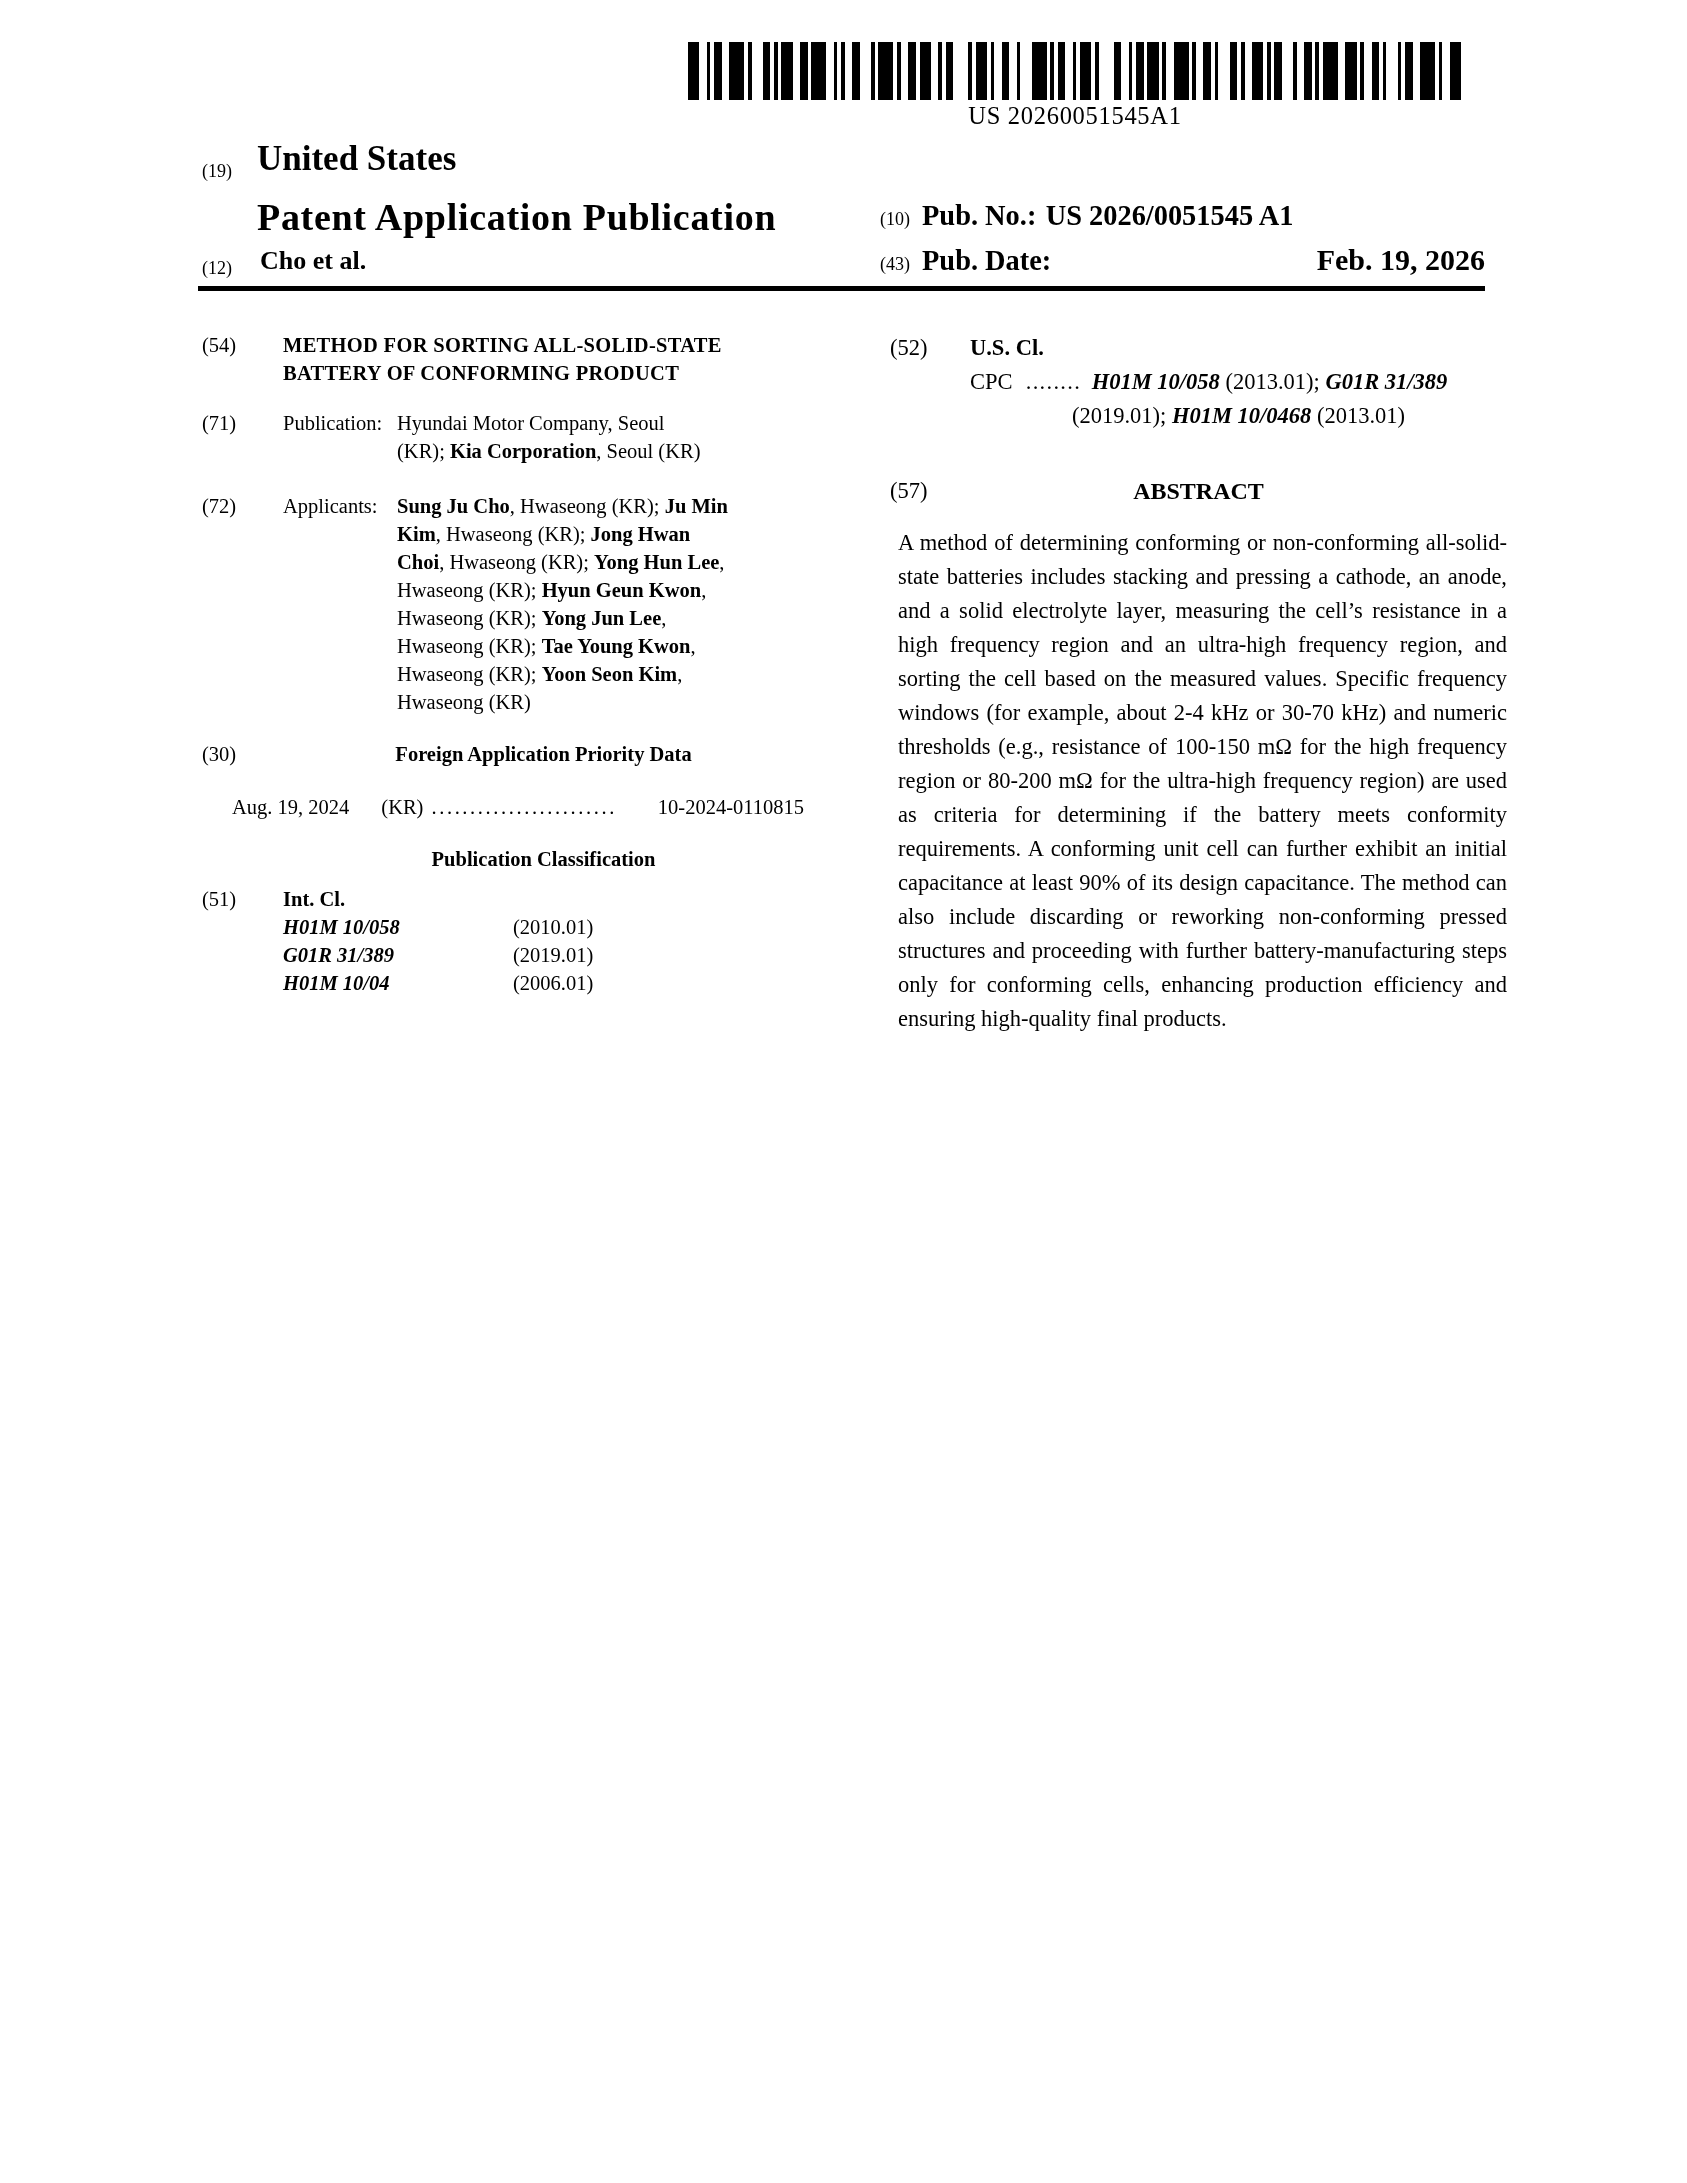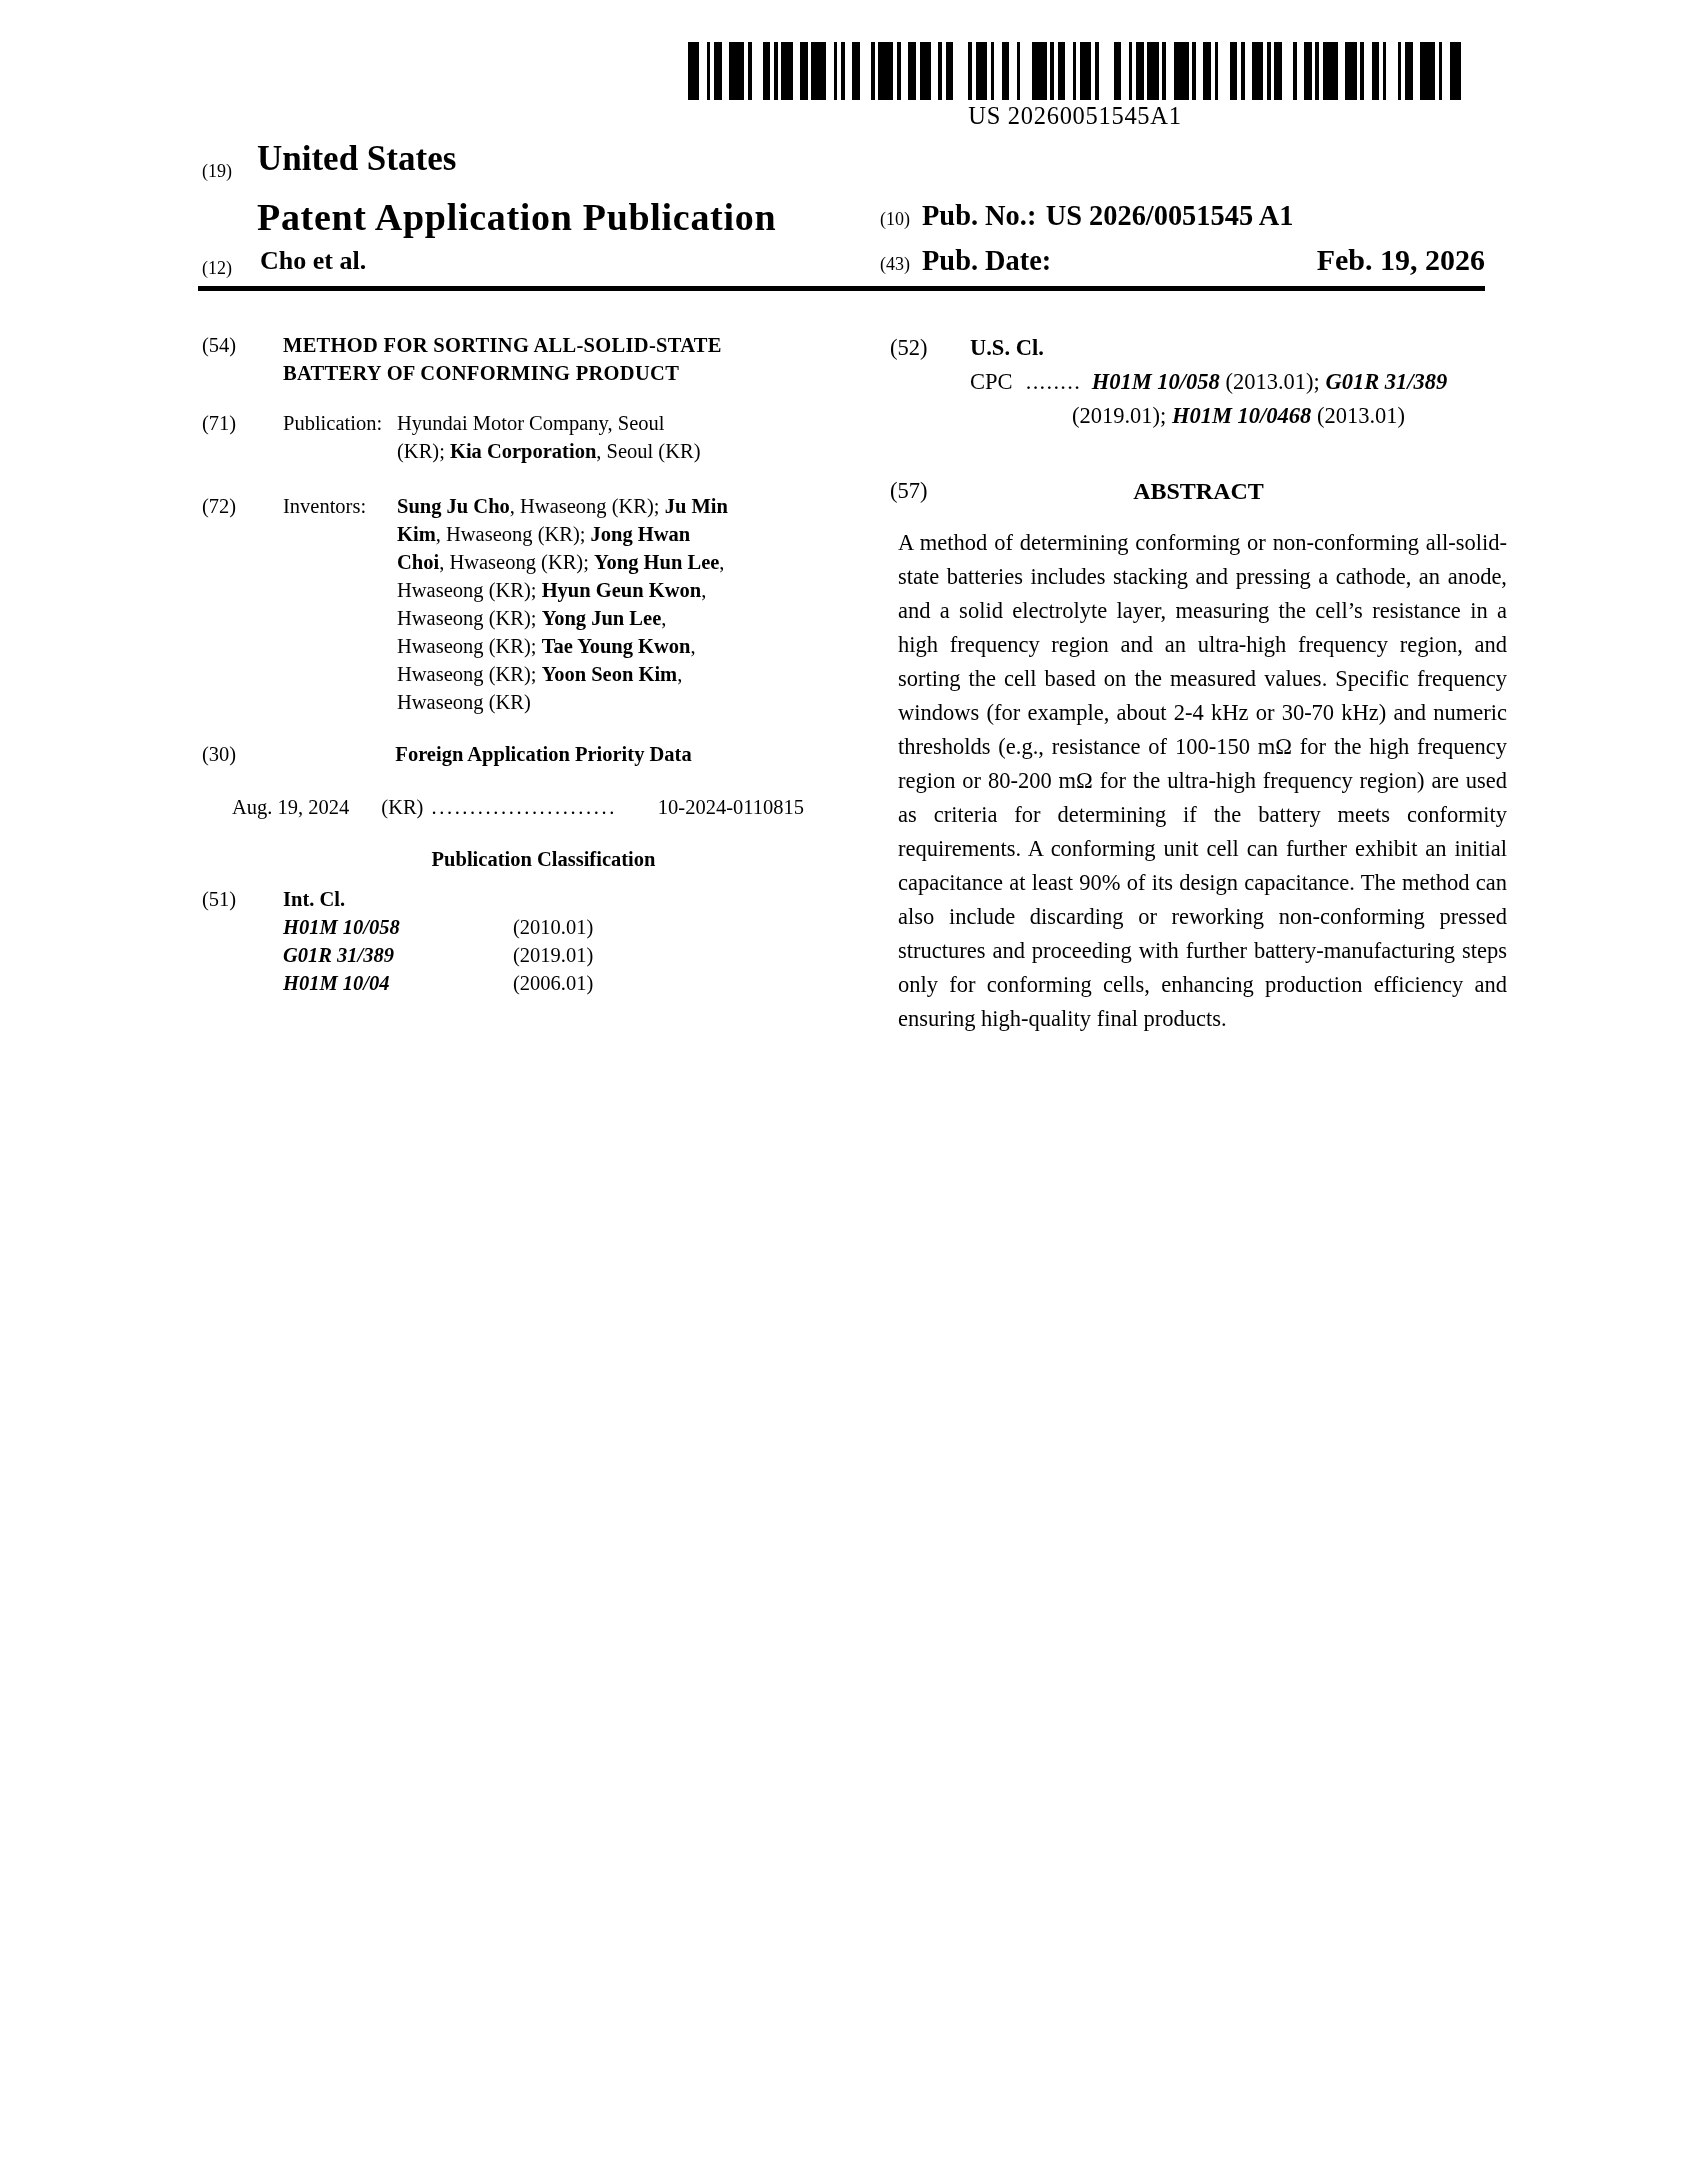--- a/index.html
+++ b/index.html
@@ -231,21 +231,21 @@
       <span class="fnum">(71)</span>
       <div class="fbody lbl-col">
         <span class="flabel">Publication:</span>
         <span class="fvalue"><span style="font-weight: normal;">Hyundai Motor Company</span><span>, Seoul</span><br><span>(KR); </span><span style="font-weight: bold;">Kia Corporation</span><span>, Seoul (KR)</span></span>
       </div>
     </div>
 
     <div class="field mt72">
       <span class="fnum">(72)</span>
       <div class="fbody lbl-col">
-        <span class="flabel">Inventors:</span>
+        <span class="flabel">Applicants:</span>
         <span class="fvalue"><span style="font-weight: bold;">Sung Ju Cho</span><span>, Hwaseong (KR); </span><span style="font-weight: bold;">Ju Min</span><br><span style="font-weight: bold;">Kim</span><span>, Hwaseong (KR); </span><span style="font-weight: bold;">Jong Hwan</span><br><span style="font-weight: bold;">Choi</span><span>, Hwaseong (KR); </span><span style="font-weight: bold;">Yong Hun Lee</span><span>,</span><br><span>Hwaseong (KR); </span><span style="font-weight: bold;">Hyun Geun Kwon</span><span>,</span><br><span>Hwaseong (KR); </span><span style="font-weight: bold;">Yong Jun Lee</span><span>,</span><br><span>Hwaseong (KR); </span><span style="font-weight: bold;">Tae Young Kwon</span><span>,</span><br><span>Hwaseong (KR); </span><span style="font-weight: bold;">Yoon Seon Kim</span><span>,</span><br><span>Hwaseong (KR)</span></span>
       </div>
     </div>
 
 
 
     <div class="field mt30">
       <span class="fnum">(30)</span>
       <div class="fbody heading-center">Foreign Application Priority Data</div>
     </div>

